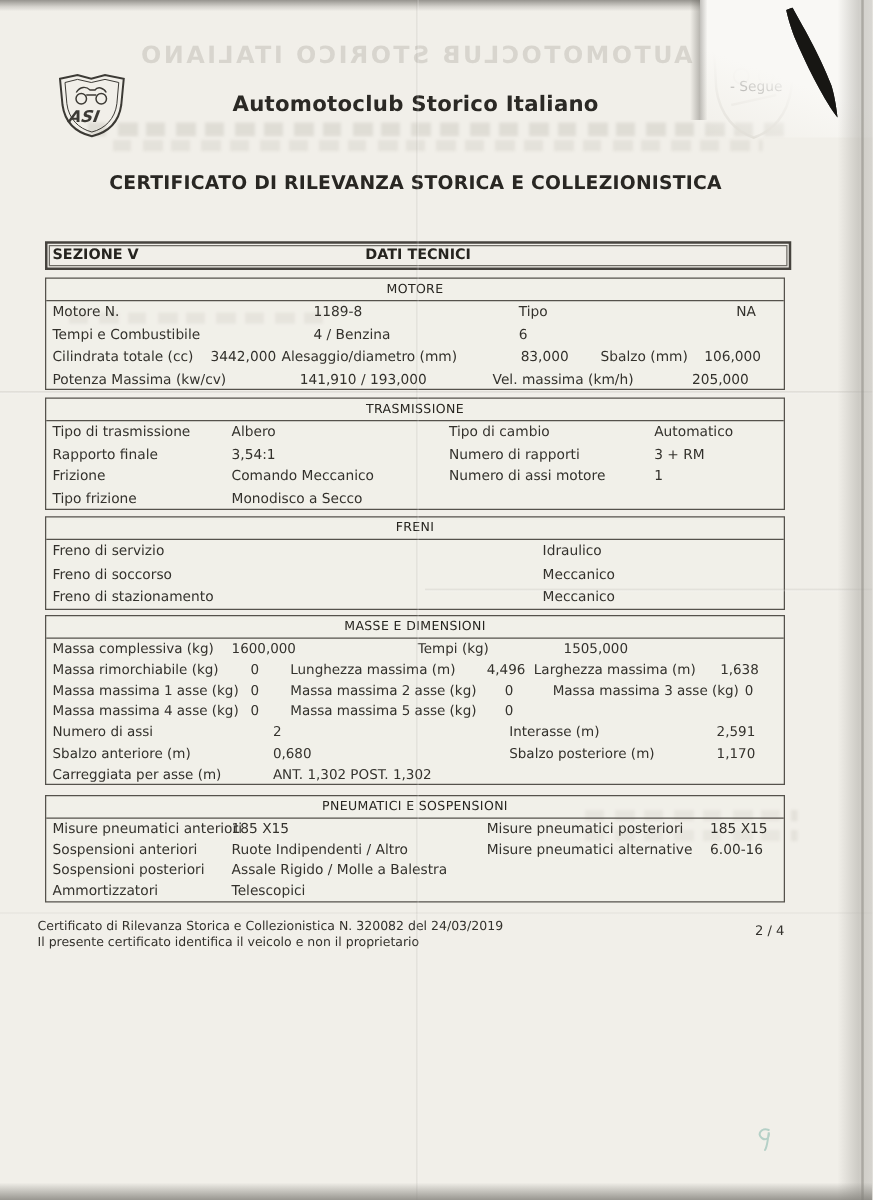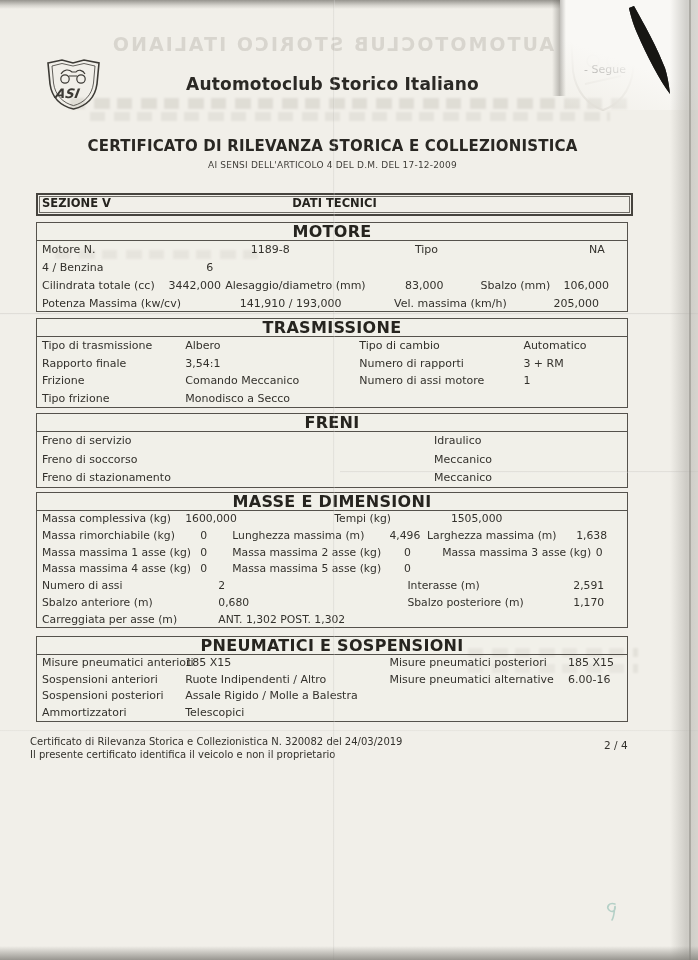--- a/index.html
+++ b/index.html
@@ -49,21 +49,21 @@
     font-size:9px;color:#403e39;letter-spacing:.2px;}
   
   .sec-bar{position:absolute;top:193px;left:36px;width:593px;height:19px;
     border:2px solid #46433e;}
   .sec-bar-inner{position:absolute;top:1px;left:1px;right:1px;bottom:1px;border:1px solid #6f6c66;}
   .sec-bar-left{position:absolute;top:1px;left:4px;font-size:11.5px;font-weight:bold;color:#26241F;}
   .sec-bar-center{position:absolute;top:1px;left:0;width:100%;text-align:center;
     font-size:11.5px;font-weight:bold;color:#26241F;}
   
   .box{position:absolute;left:36px;width:590px;border:1.6px solid #55524c;background:rgba(244,242,236,.25);}
-  .box-title{font-weight:bold;text-align:center;font-size:16px;line-height:17px;
+  .box-title{font-weight:normal;text-align:center;font-size:10px;line-height:17px;
     border-bottom:1.5px solid #55524c;color:#26241F;letter-spacing:.3px;}
   .row{display:flex;padding:0 5px;font-size:11px;color:#33312c;}
   .cell{white-space:nowrap;overflow:visible;flex:0 0 auto;}
   .b-motore .row{line-height:18px;}
   .b-trasm  .row{line-height:17.6px;}
   .b-freni  .row{line-height:18.6px;}
   .b-masse  .row{line-height:16.8px;font-size:10.8px;}
   .b-pneu   .row{line-height:16.6px;}
   
   .footer{position:absolute;top:736px;left:30px;font-size:10px;color:#33312c;line-height:12.5px;}
@@ -97,45 +97,45 @@
       <path d="M8,10 L26,5 L40,9 L54,5 L73,10 L70,45 C67,66 55,79 40,84 C25,79 13,66 10,45 Z" fill="none" stroke="#dbd8d0" stroke-width="2"></path>
       <circle cx="30" cy="35" r="6" fill="none" stroke="#e0ddd6" stroke-width="1.5"></circle>
       <circle cx="50" cy="35" r="6" fill="none" stroke="#e0ddd6" stroke-width="1.5"></circle>
       <path d="M22,58 L58,50" stroke="#e0ddd6" stroke-width="2" fill="none"></path>
     </svg>
   </div>
 
   <div class="org-title">Automotoclub Storico Italiano</div>
   <div class="segue">- Segue</div>
   <div class="doc-title">CERTIFICATO DI RILEVANZA STORICA E COLLEZIONISTICA</div>
-  <div class="doc-subtitle">AI SENSI DELL'ARTICOLO 4 DEL D.M. DEL 17-12-2009</div>
 
   <div class="sec-bar">
     <div class="sec-bar-inner"></div>
     <span class="sec-bar-left">SEZIONE V</span>
     <span class="sec-bar-center">DATI TECNICI</span>
   </div>
 
   <div class="box b-motore" style="top:222px;height:88px;">
     <div class="box-title">MOTORE</div>
     <div class="row">
       <span class="cell" style="width:36%">Motore N.</span>
       <span class="cell" style="width:28.3%">1189-8</span>
       <span class="cell" style="width:30%">Tipo</span>
       <span class="cell" style="width:5.7%">NA</span>
     </div>
     <div class="row">
+      <span class="cell" style="width:36%">Tempi e Combustibile</span>
       <span class="cell" style="width:28.3%">4 / Benzina</span>
       <span class="cell" style="width:5.7%">6</span>
     </div>
     <div class="row">
       <span class="cell" style="width:21.8%">Cilindrata totale (cc)</span>
       <span class="cell" style="width:9.8%">3442,000</span>
       <span class="cell" style="width:31%">Alesaggio/diametro (mm)</span>
-      <span class="cell" style="width:13%;text-align:left;padding-right:14px;box-sizing:border-box;">83,000</span>
+      <span class="cell" style="width:13%;text-align:center;padding-right:14px;box-sizing:border-box;">83,000</span>
       <span class="cell" style="width:14.3%">Sbalzo (mm)</span>
       <span class="cell" style="width:10.1%">106,000</span>
     </div>
     <div class="row">
       <span class="cell" style="width:34.1%">Potenza Massima (kw/cv)</span>
       <span class="cell" style="width:26.6%">141,910 / 193,000</span>
       <span class="cell" style="width:27.5%">Vel. massima (km/h)</span>
       <span class="cell" style="width:11.8%">205,000</span>
     </div>
   </div>

